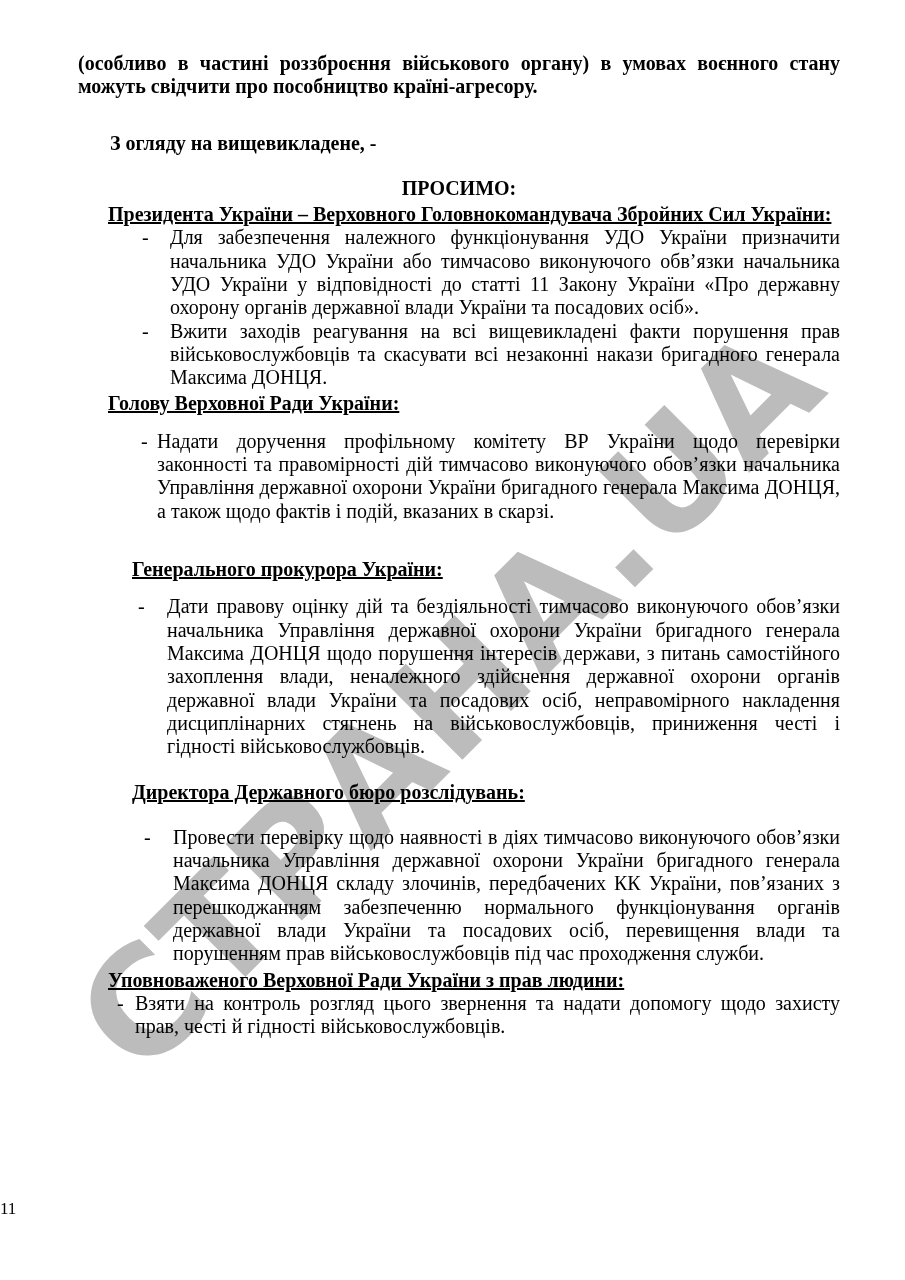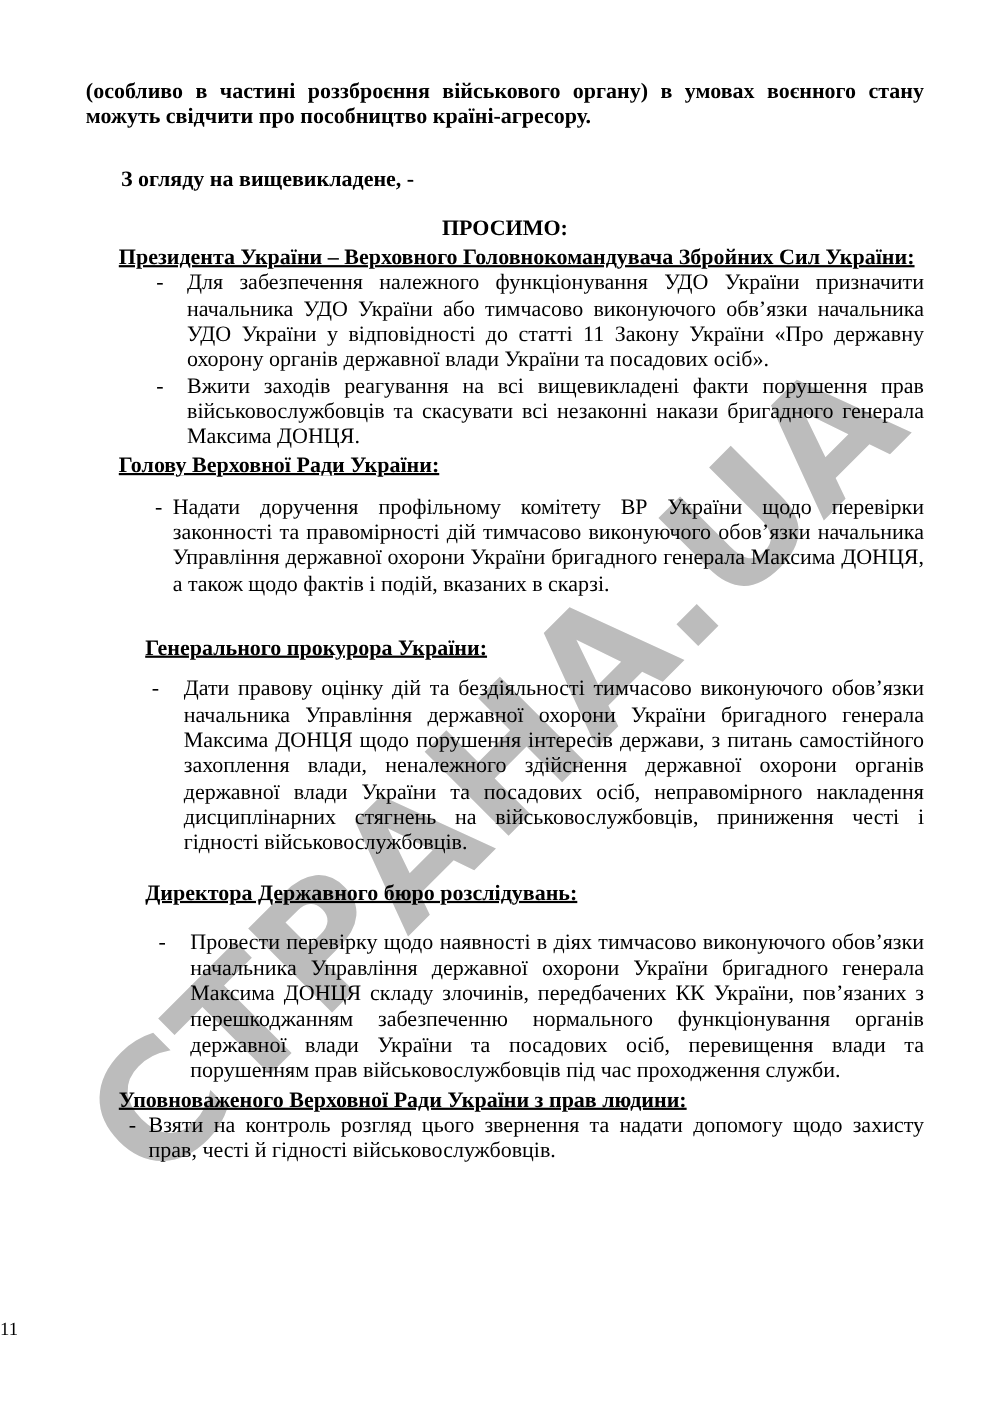--- a/index.html
+++ b/index.html
@@ -26,21 +26,21 @@
     font-size: 148px;
     letter-spacing: 2px;
     color: #bcbcbc;
     white-space: nowrap;
     z-index: 0;
     user-select: none;
   }
   .content {
     position: relative;
     z-index: 1;
-    padding: 72px 65px 0 78px;
+    padding: 52px 65px 0 78px;
     width: 762px;
     font-size: 20px;
     line-height: 23.3px;
   }
   p, h2 { margin: 0; padding: 0; }
   .intro {
     font-weight: bold;
     text-align: justify;
   }
   .transition {

